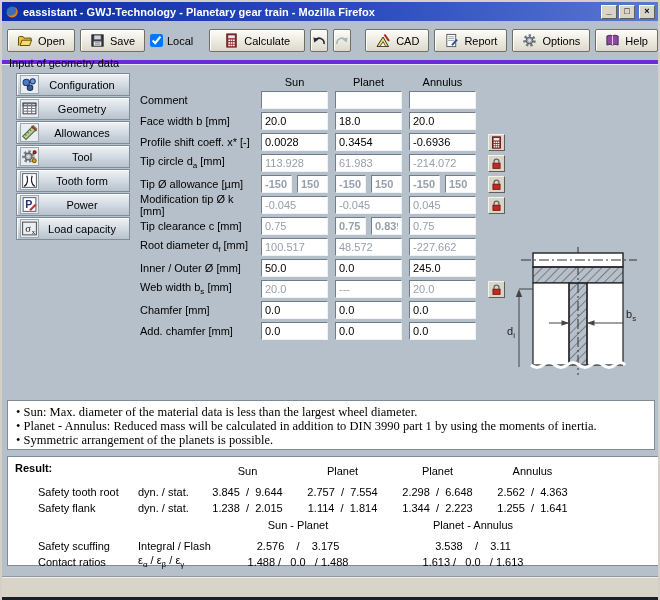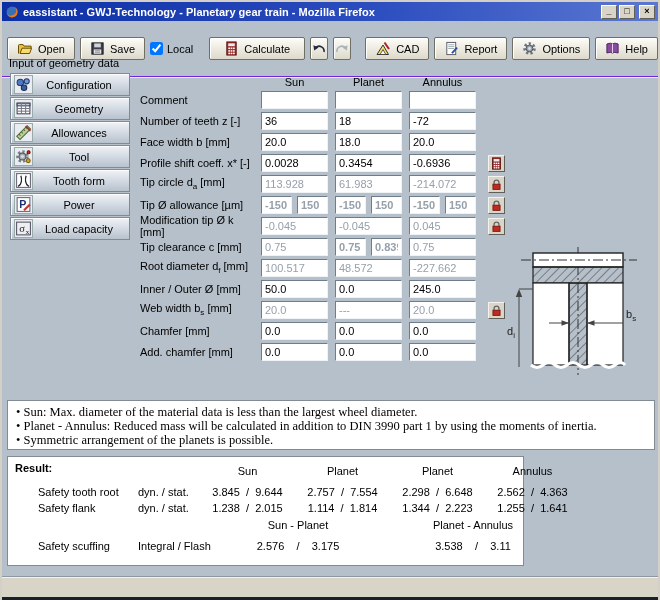--- a/index.html
+++ b/index.html
@@ -9,35 +9,35 @@
   
   .titlebar{position:absolute;top:0;left:0;right:0;height:19px;
     background:linear-gradient(90deg,#0d2fa6 0%,#2a4cbe 55%,#5a77d2 100%);
     display:flex;align-items:center;padding:0 3px;color:#fff;font-size:11px;font-weight:bold;}
   .titlebar .ttext{flex:1;margin-left:4px;white-space:nowrap;overflow:hidden;}
   .winbtn{width:16px;height:14px;margin-left:2px;background:#d8d4c8;
     border:1px solid;border-color:#fff #5f5f57 #5f5f57 #fff;
     font-size:9px;line-height:11px;text-align:center;color:#000;font-weight:bold;padding:0;}
   
   .toolbar{position:absolute;top:19px;left:0;right:0;height:31px;display:flex;align-items:center;
-    padding:12px 5px;border-bottom:1px solid #6d28d9;box-shadow:0 1px 0 #e7edf3;}
+    padding:4px 5px;border-bottom:4px solid #6d28d9;box-shadow:0 1px 0 #e7edf3;}
   .tbtn{display:inline-flex;align-items:center;gap:5px;height:23px;padding:0 9px;
     background:linear-gradient(180deg,#fdfdf8,#ddd9cb);border:1px solid #6f6f64;border-radius:2px;
     box-shadow:inset 1px 1px 0 #ffffff;font-size:11px;font-family:"Liberation Sans",sans-serif;margin-right:5px;}
   .tbtn.sq{width:44px;justify-content:center;padding:0;}
   .gap1{margin-right:14px;}
   .localbox{display:inline-flex;align-items:center;gap:4px;font-size:11px;margin-right:16px;}
   .localbox input{width:13px;height:13px;margin:0;}
   
   .section-title{position:absolute;top:55px;left:7px;font-size:11px;}
   
   .sidebar{position:absolute;left:8px;top:71px;width:120px;}
   .side-btn{position:relative;height:23px;margin-bottom:1px;display:flex;align-items:center;
     background:linear-gradient(180deg,#f0f3f7,#b7c2cd);border:1px solid #7f8b97;box-sizing:border-box;
-    box-shadow:inset 1px 1px 0 rgba(255,255,255,.85);font-size:11px;cursor:default;}
+    box-shadow:inset 1px 1px 0 rgba(255,255,255,.85);font-size:11px;cursor:default;margin-left:6px;}
   .side-btn svg{margin-left:3px;flex:none;background:#e9edf1;border:1px solid #9aa;}
   .side-btn .lbl{position:absolute;left:22px;right:4px;text-align:center;}
   
   .form{position:absolute;left:138px;top:74px;}
   .col-heads{display:flex;margin-left:121px;margin-bottom:2px;font-size:11px;height:13px;}
   .col-heads span{width:67px;margin-right:7px;text-align:center;}
   .frow{display:flex;align-items:center;margin-bottom:3px;height:18px;font-size:11px;}
   .flabel{width:121px;flex:none;}
   .flabel sub{font-size:8px;}
   .cell{width:67px;margin-right:7px;flex:none;display:flex;gap:5px;}
@@ -52,21 +52,21 @@
   
   .diagram{position:absolute;left:503px;top:243px;}
   
   .notes{position:absolute;left:5px;top:398px;width:648px;height:50px;background:#fff;
     border:1px solid #828a92;box-sizing:border-box;padding:4px 8px;
     font-family:"Liberation Serif",serif;font-size:12.5px;}
   .notes ul{margin:0;padding:0;list-style:none;}
   .notes li{line-height:14px;}
   .notes li::before{content:"• ";}
   
-  .results{position:absolute;left:5px;top:454px;width:517px;height:110px;background:#fff;
+  .results{position:absolute;left:5px;top:454px;width:652px;height:110px;background:#fff;
     border:1px solid #828a92;box-sizing:border-box;font-size:11px;}
   .rtitle{position:absolute;left:7px;top:5px;font-weight:bold;}
   .rgrid{display:grid;grid-template-columns:30px 100px 62px 95px 95px 95px 95px;height:16px;align-items:center;}
   .pgrid{display:grid;grid-template-columns:30px 100px 85px 150px 25px 150px;height:16px;align-items:center;}
   .rgrid .c,.pgrid .c{text-align:center;white-space:pre;}
   .rgrid .l,.pgrid .l{white-space:pre;}
   .mt1{margin-top:6px;} .mt2{margin-top:5px;} .mt3{margin-top:1px;}
   .eps sub{font-size:8px;}
   
   .statusbar{position:absolute;left:0;right:0;bottom:3px;height:19px;background:#d8d4c8;
@@ -263,32 +263,20 @@
           <input class="f" value="" style="">
         </span>
       <span class="cell">
           <input class="f" value="" style="">
         </span>
       <span class="cell">
           <input class="f" value="" style="">
         </span>
     </div>
 
-    <div class="frow">
-      <span class="flabel">Number of teeth z [-]</span>
-      <span class="cell">
-          <input class="f" value="36" style="">
-        </span>
-      <span class="cell">
-          <input class="f" value="18" style="">
-        </span>
-      <span class="cell">
-          <input class="f" value="-72" style="">
-        </span>
-    </div>
 
     <div class="frow">
       <span class="flabel">Face width b [mm]</span>
       <span class="cell">
           <input class="f" value="20.0" style="">
         </span>
       <span class="cell">
           <input class="f" value="18.0" style="">
         </span>
       <span class="cell">
@@ -559,18 +547,26 @@
 
     <div class="pgrid mt2">
       <span></span>
       <span class="l">Safety scuffing</span>
       <span class="l">Integral / Flash</span>
       <span class="c">2.576    /    3.175</span>
       <span></span>
       <span class="c">3.538    /    3.11</span>
     </div>
 
+    <div class="pgrid">
+      <span></span>
+      <span class="l">Contact ratios</span>
+      <span class="l eps" style="white-space:pre"><span>ε</span><sub>α</sub><span> / </span><span>ε</span><sub>β</sub><span> / </span><span>ε</span><sub>γ</sub></span>
+      <span class="c">1.488 /   0.0   / 1.488</span>
+      <span></span>
+      <span class="c">1.613 /   0.0   / 1.613</span>
+    </div>
   </div>
 
   <div class="statusbar"></div>
   <div class="bottomline"></div>
 
 </div>
 
 </body></html>

